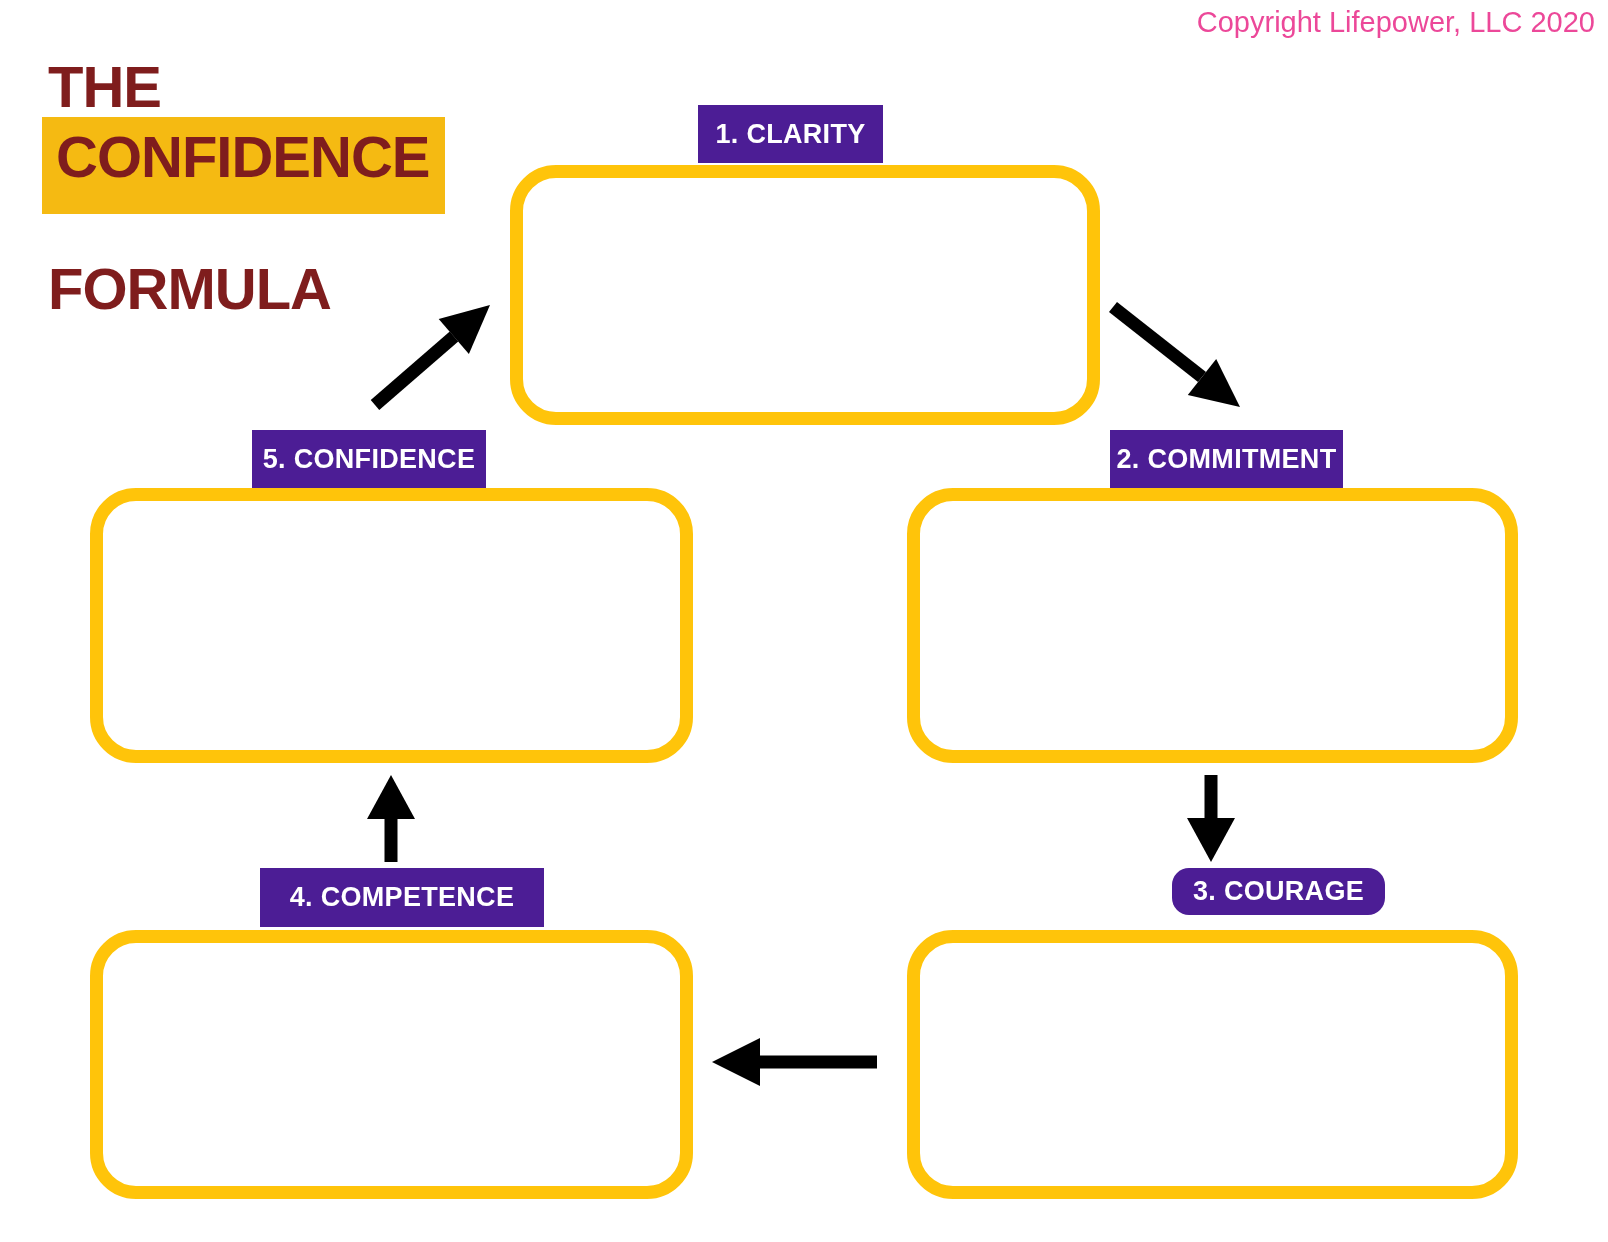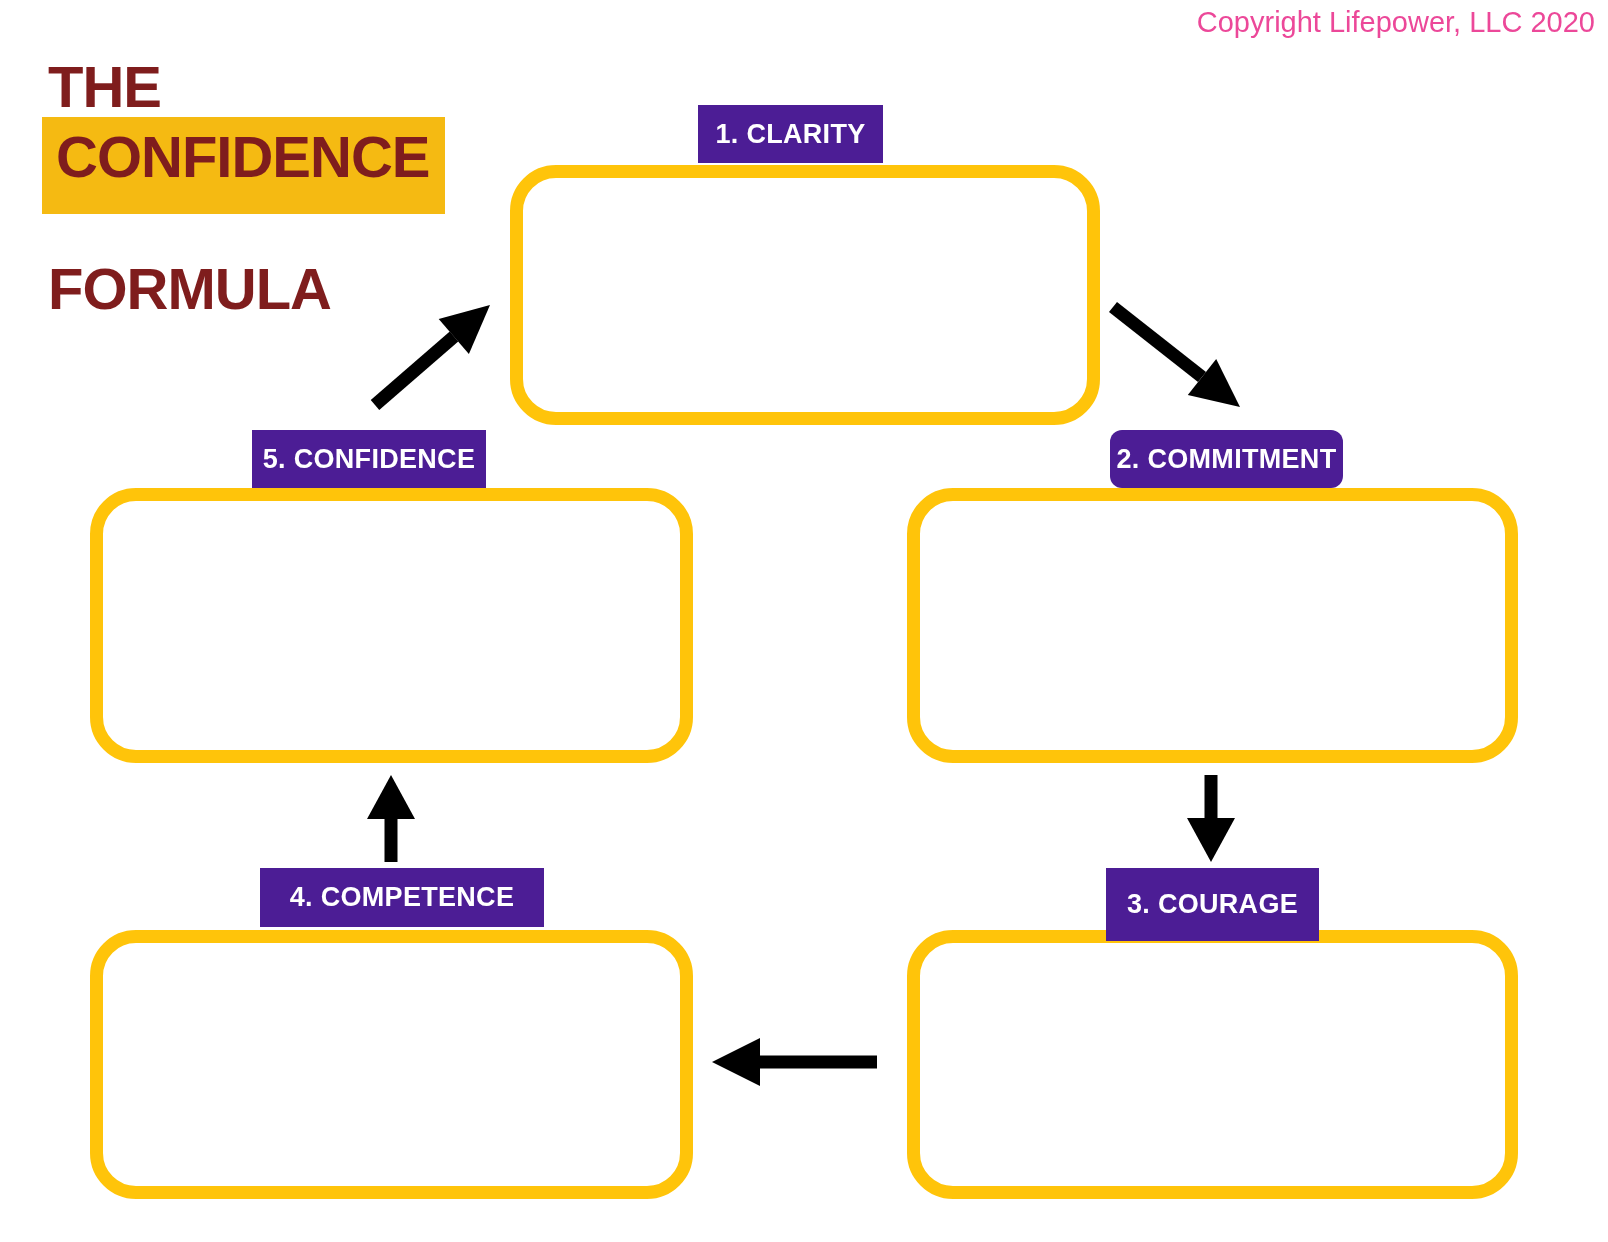--- a/index.html
+++ b/index.html
@@ -62,22 +62,22 @@
     position: absolute;
     box-sizing: border-box;
     border: 13px solid #ffc40a;
     border-radius: 46px;
     background: #ffffff;
     z-index: 1;
   }
 
   
   .label-clarity     { left: 698px;  top: 105px; width: 185px; height: 58px; }
-  .label-commitment  { left: 1110px; top: 430px; width: 233px; height: 58px; border-radius: 12px; }
-  .label-courage     { left: 1106px; top: 868px; width: 213px; height: 73px; }
+  .label-commitment  { left: 1110px; top: 430px; width: 233px; height: 58px; }
+  .label-courage     { left: 1172px; top: 868px; width: 213px; height: 47px; border-radius: 17px; }
   .label-competence  { left: 260px;  top: 868px; width: 284px; height: 59px; }
   .label-confidence  { left: 252px;  top: 430px; width: 234px; height: 58px; }
 
   
   .box-clarity     { left: 510px; top: 165px; width: 590px; height: 260px; }
   .box-commitment  { left: 907px; top: 488px; width: 611px; height: 275px; }
   .box-courage     { left: 907px; top: 930px; width: 611px; height: 269px; }
   .box-competence  { left: 90px;  top: 930px; width: 603px; height: 269px; }
   .box-confidence  { left: 90px;  top: 488px; width: 603px; height: 275px; }
 

